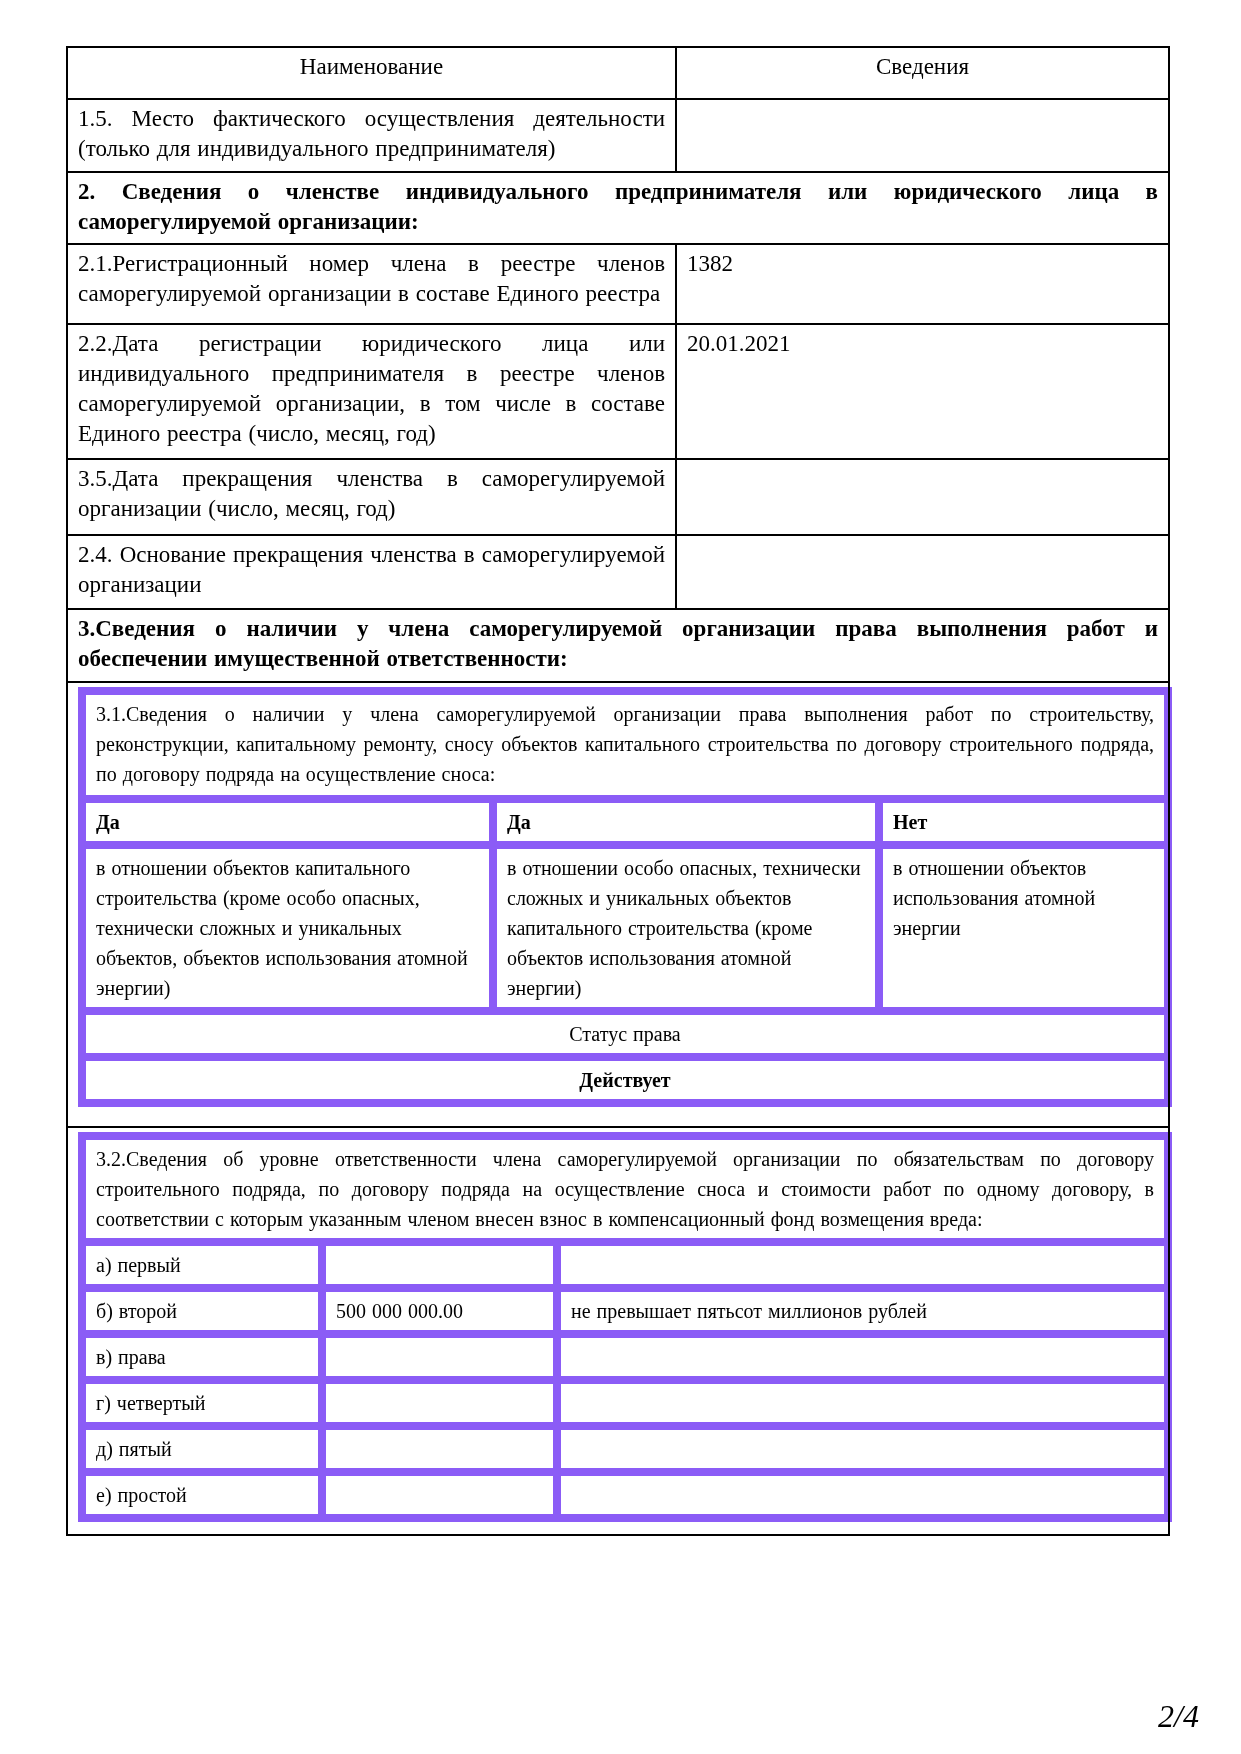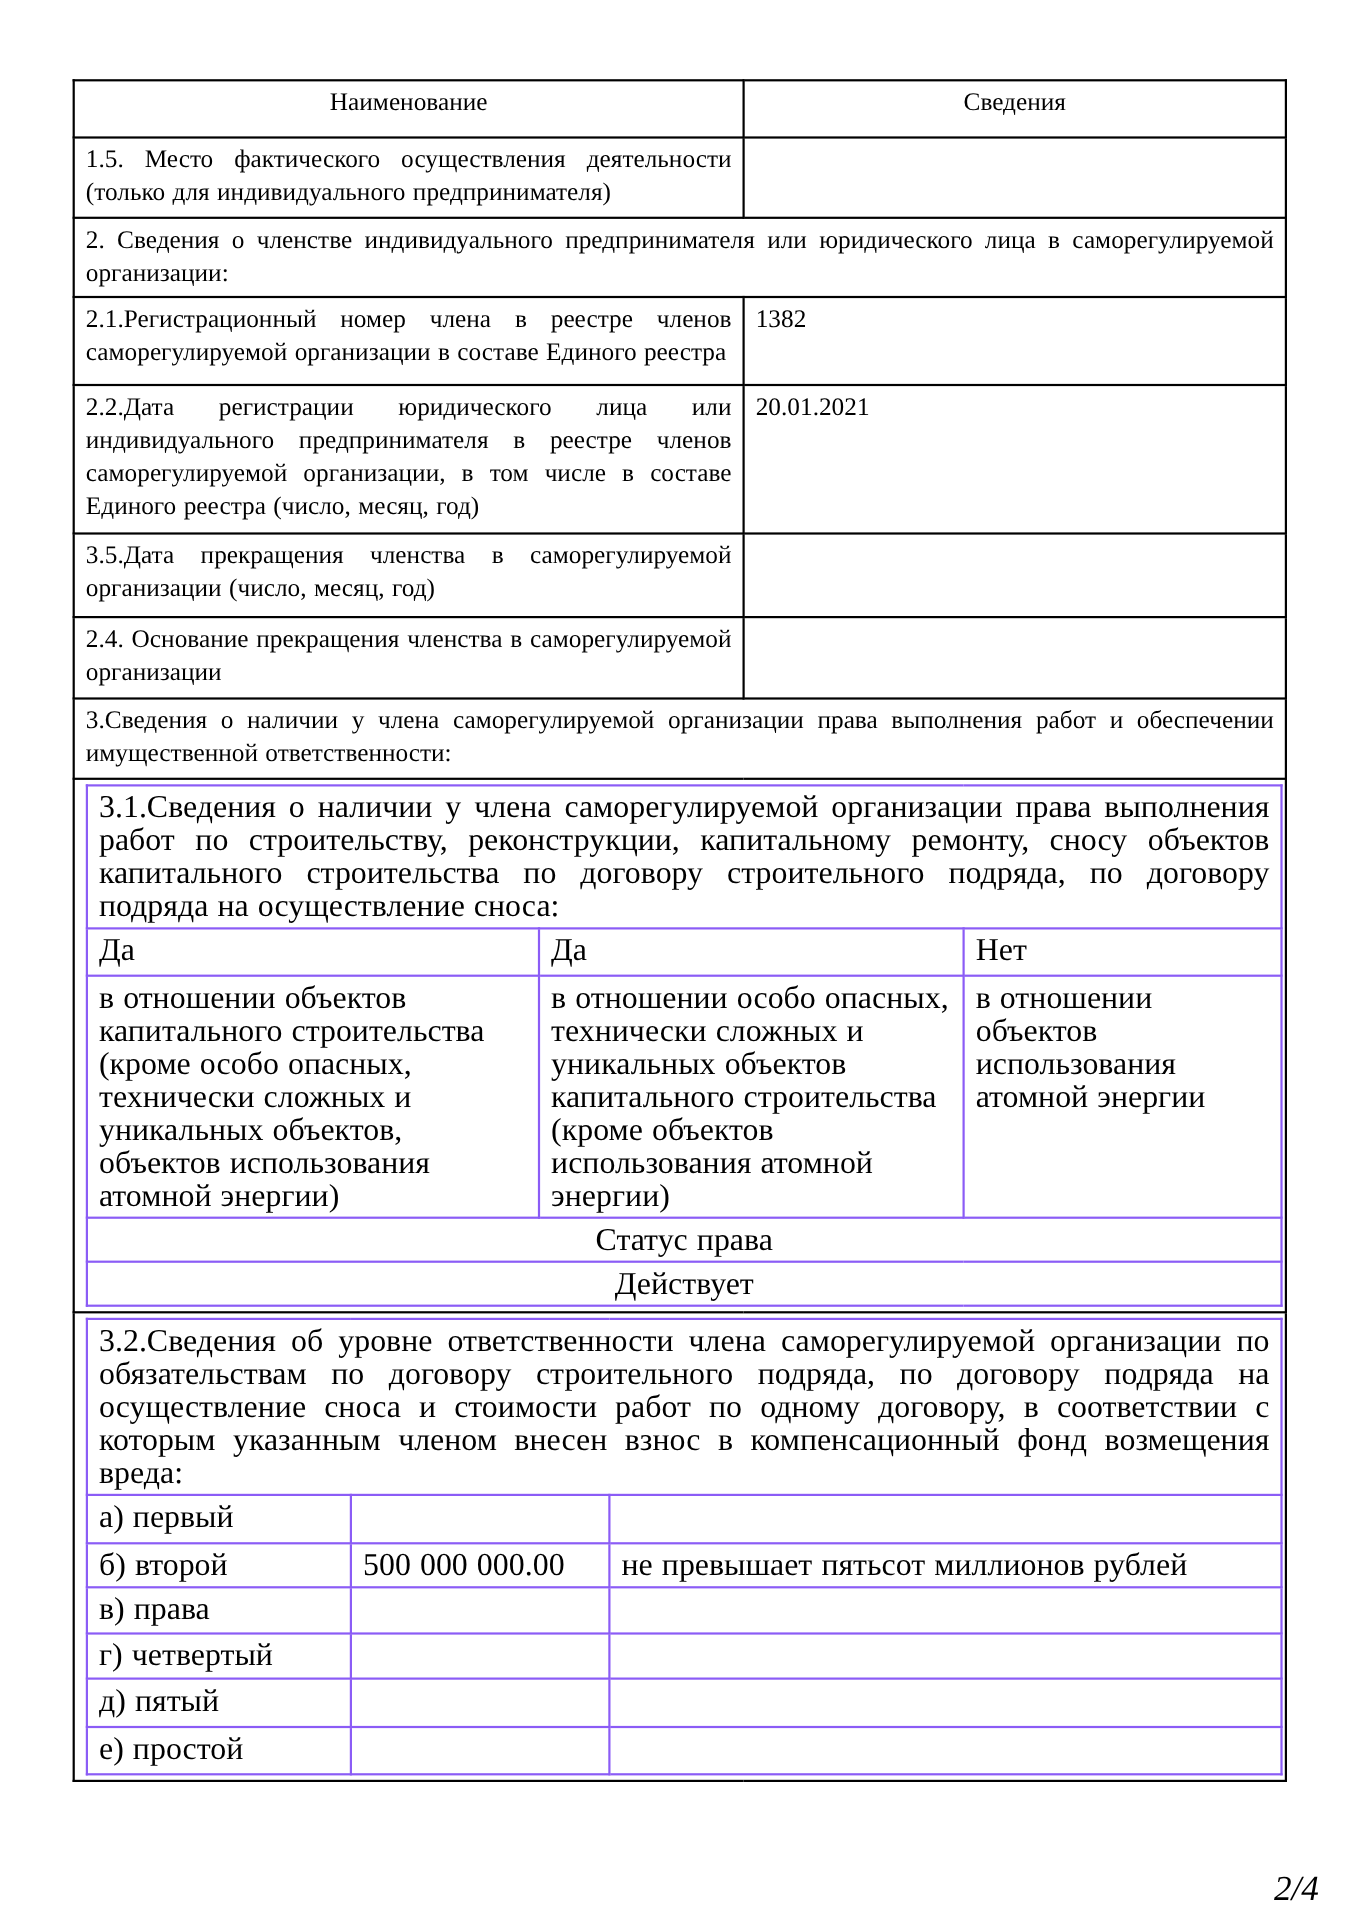--- a/index.html
+++ b/index.html
@@ -8,47 +8,47 @@
     width: 1241px;
     height: 1754px;
     background: #ffffff;
     font-family: "Liberation Serif", "DejaVu Serif", serif;
     color: #000000;
     overflow: hidden;
   }
   table.doc {
     position: absolute;
     left: 66px;
-    top: 72px;
+    top: 46px;
     width: 1102px;
     border-collapse: collapse;
     table-layout: fixed;
   }
   table.doc td {
     border: 2px solid #000000;
     font-size: 23px;
     line-height: 30px;
     padding: 4px 10px;
     vertical-align: top;
     word-spacing: 1px;
   }
   .just   { text-align: justify; }
-  .bold   { font-weight: normal; margin-top: 40px; }
+  .bold   { font-weight: bold; margin-top: 40px; }
   .center { text-align: center; vertical-align: middle; }
   .vmid   { vertical-align: middle; }
   td.wrap-cell-a { padding: 33px 6px 5px 6px; vertical-align: top; }
   td.wrap-cell-b { padding: 38px 6px 6px 6px; vertical-align: top; border-radius: 24px; }
   table.nested {
     width: 100%;
     border-collapse: collapse;
     table-layout: fixed;
   }
   table.nested td {
-    border: 2px solid #8b5cf6;
-    font-size: 29px;
+    border: 8px solid #8b5cf6;
+    font-size: 20px;
     line-height: 30px;
     padding: 4px 10px;
   }
   .page-number {
     position: absolute;
     right: 42px;
     top: 1698px;
     font-size: 32px;
     line-height: 36px;
     font-style: italic;

